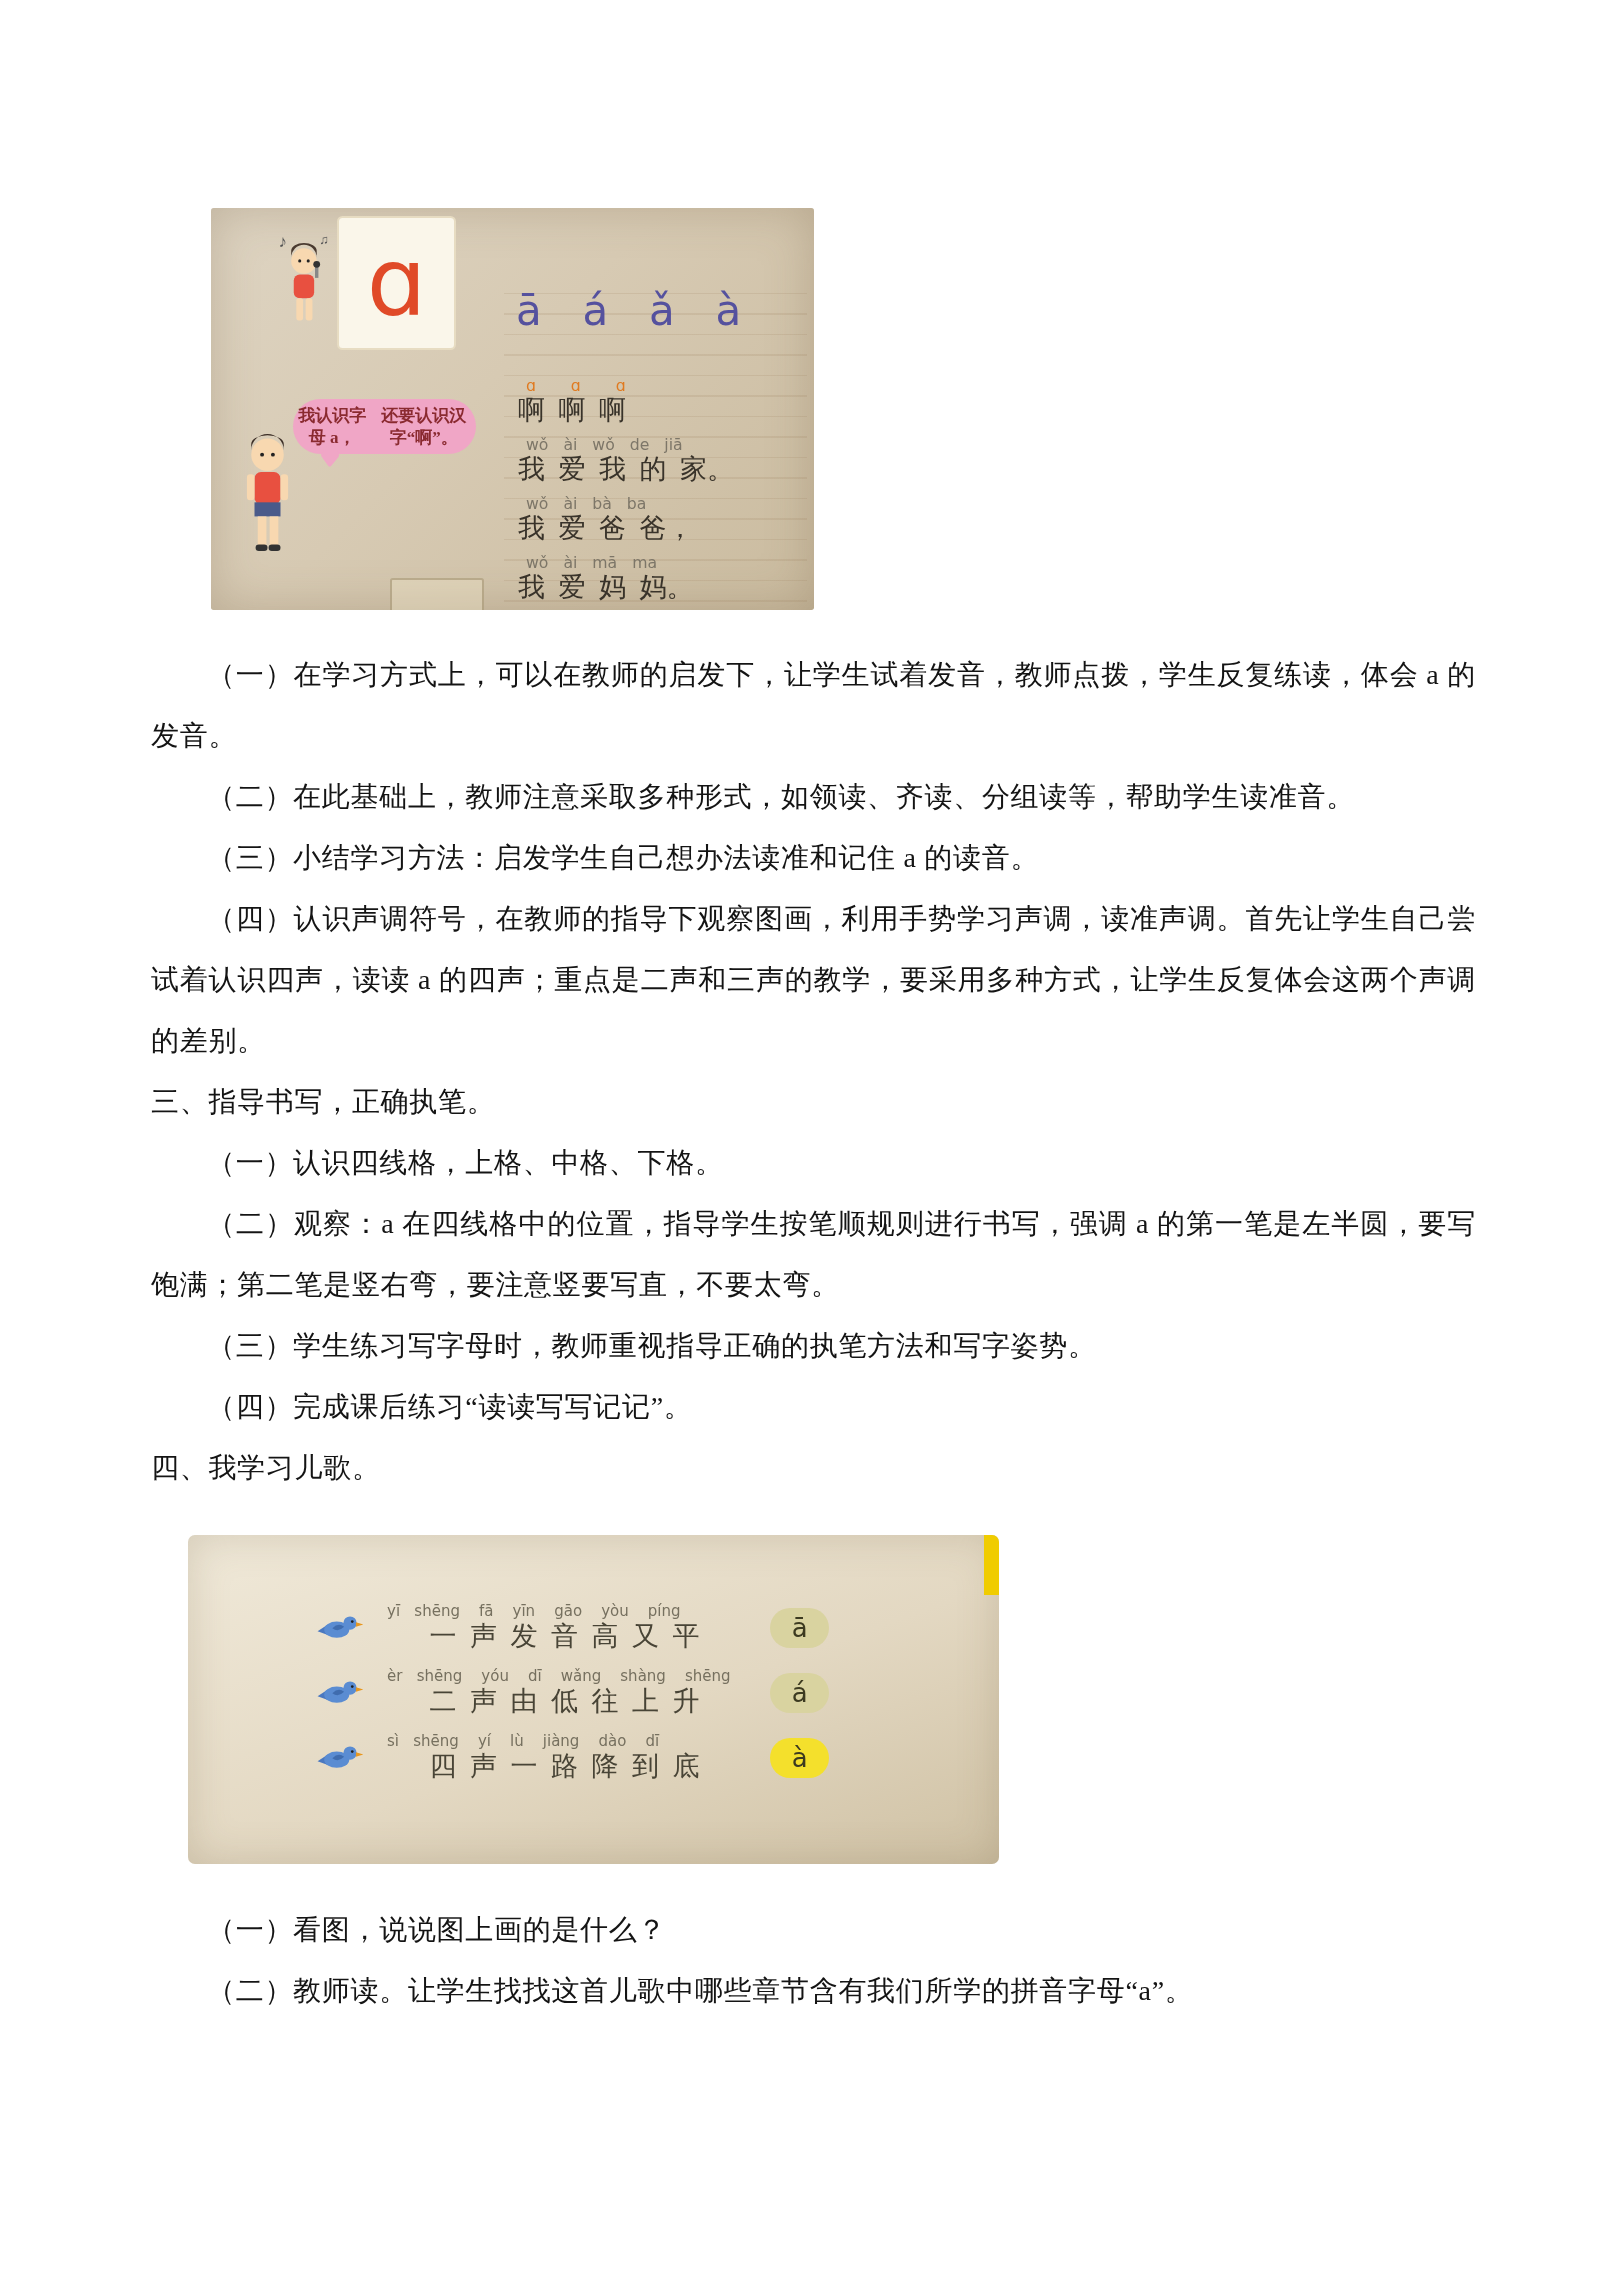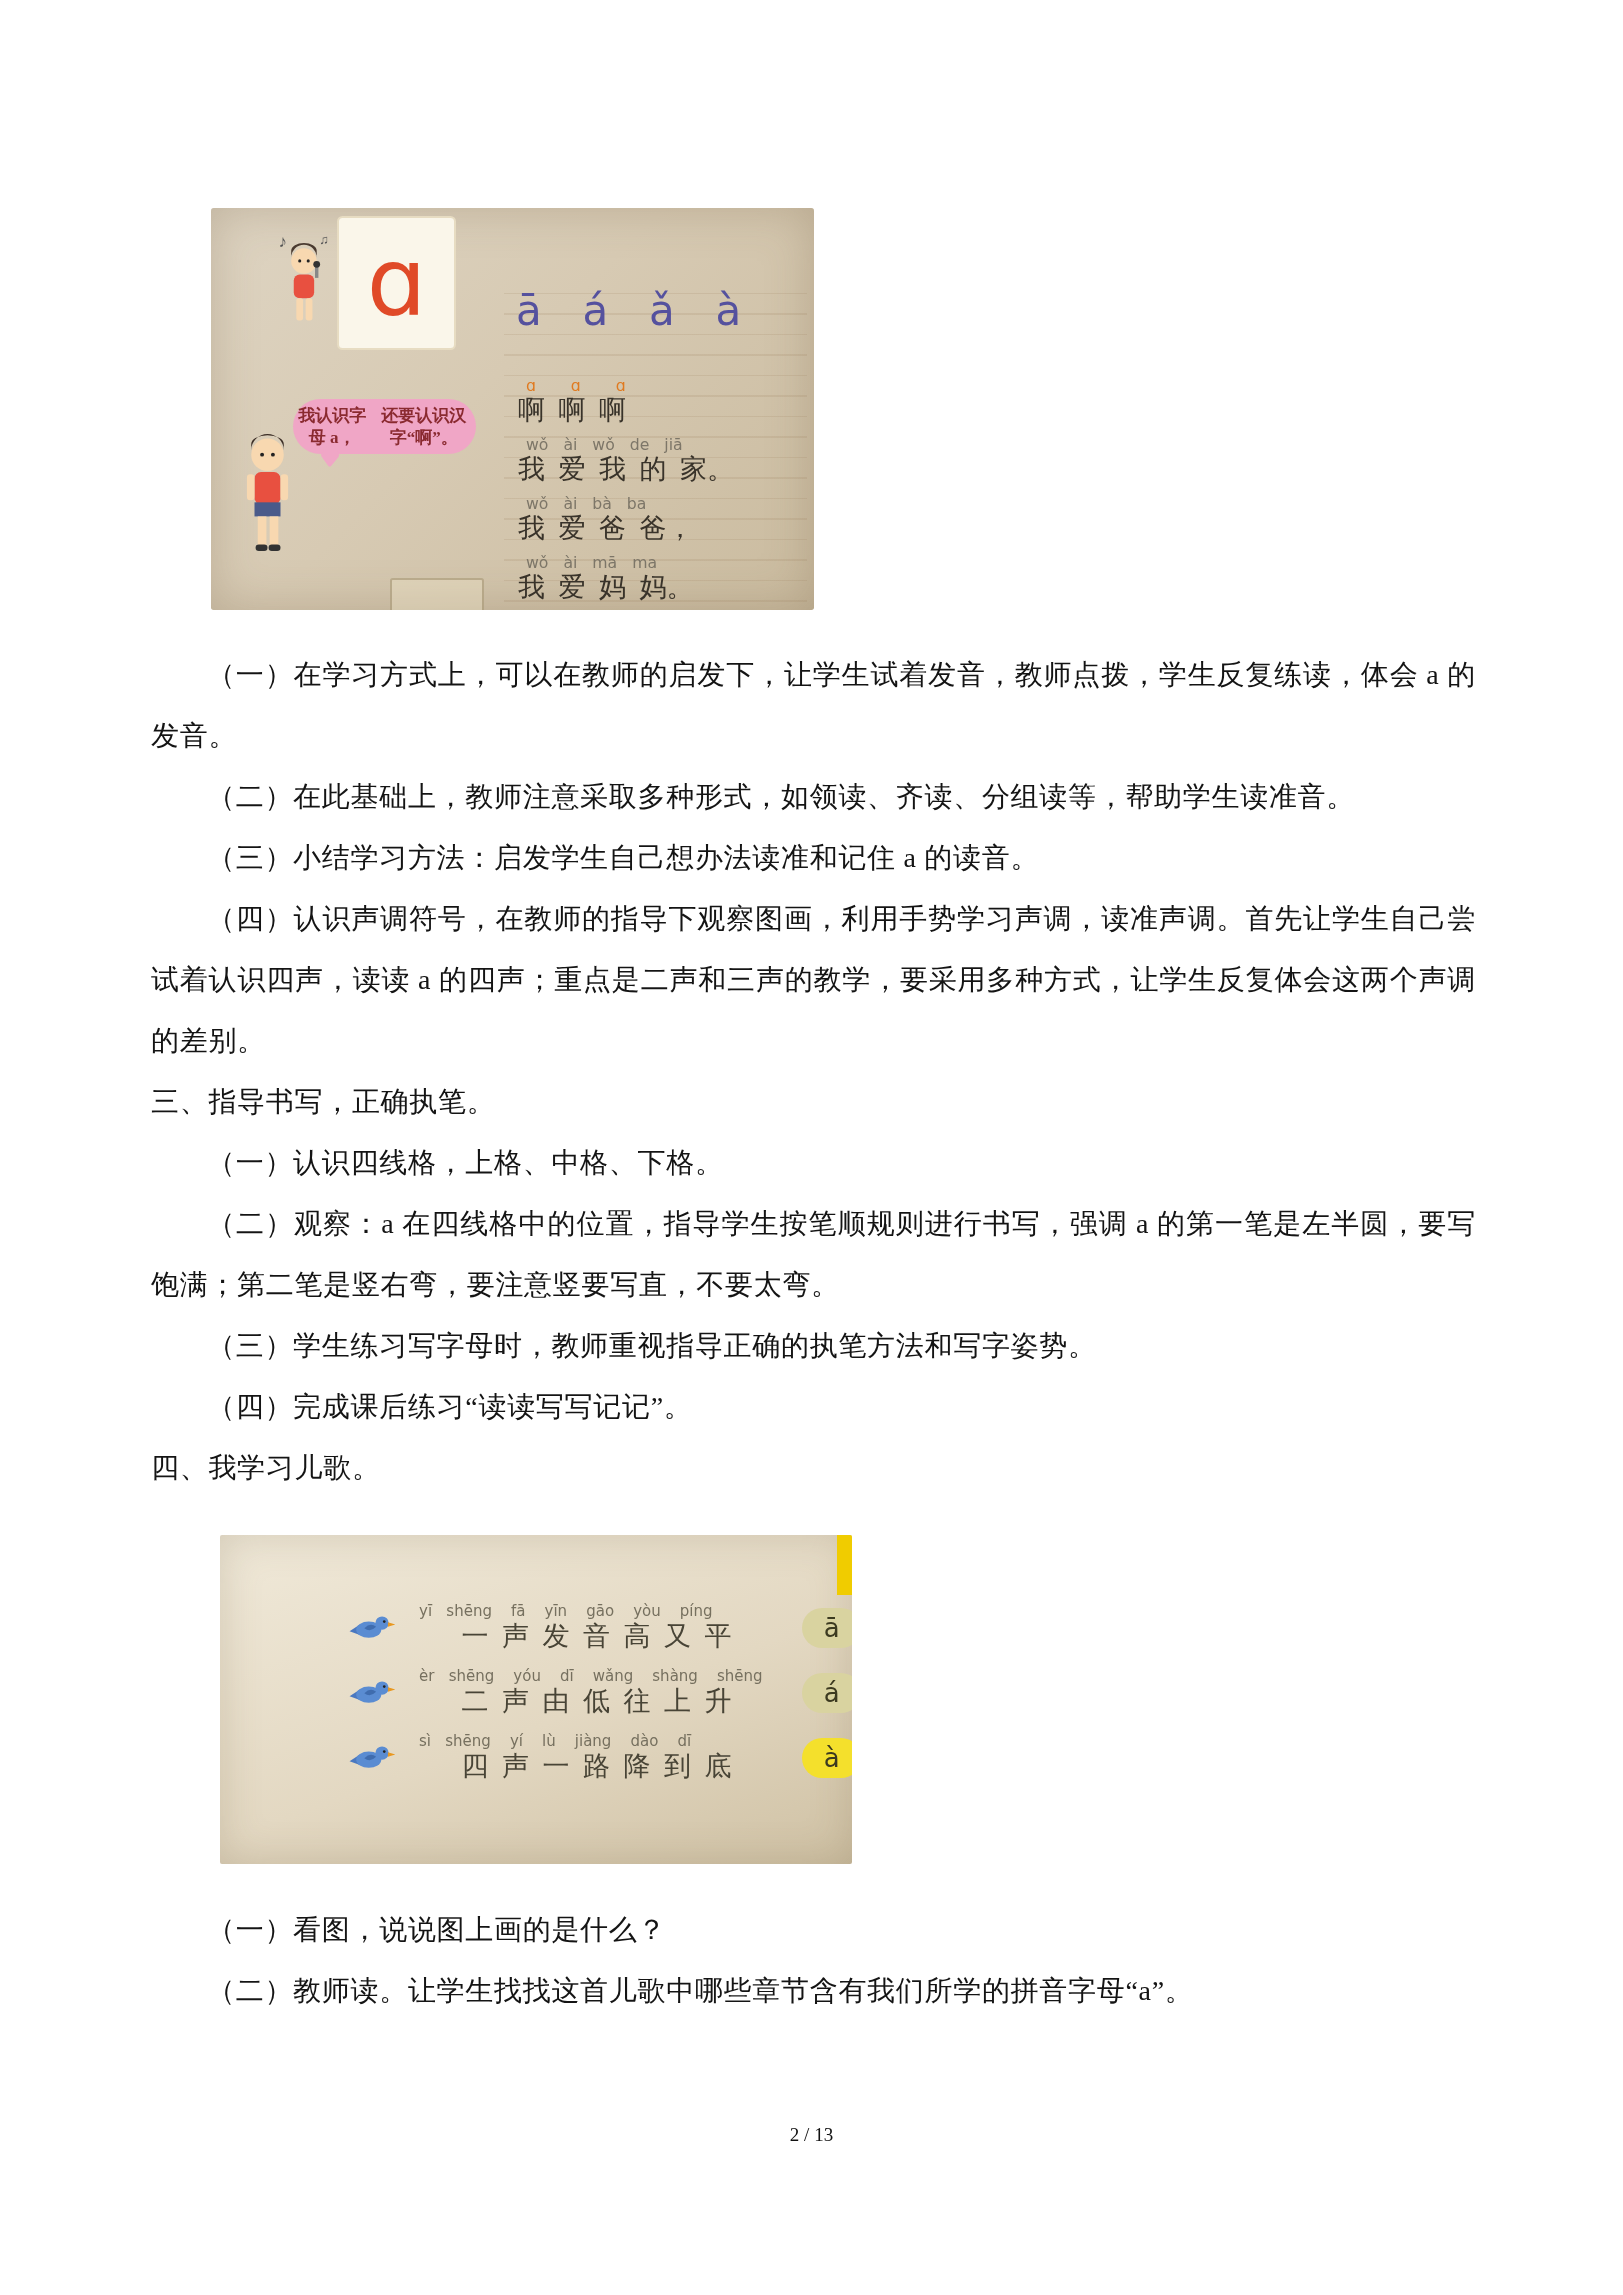--- a/index.html
+++ b/index.html
@@ -54,23 +54,23 @@
     background:#f0a6c6; transform:rotate(55deg) skew(15deg); border-radius:2.7px;
   }
   .p1-kid { position:absolute; left:24px; top:225px; width:65px; height:130px; }
   .p1-frame {
     position:absolute; left:179px; top:370px; width:90px; height:31px;
     border:2px solid rgba(120,100,60,.35); background:rgba(242,232,204,.35); border-radius:2.7px;
   }
 
   
   .photo2 {
-    position:relative; margin:37px 0 0 69px; width:632px; height:329px;
+    position:relative; margin:37px 0 0 37px; width:811px; height:329px;
     background:linear-gradient(160deg,#f0e9d9 0%,#e3d8c2 55%,#cfc1a4 100%);
-    border-radius:2px; overflow:hidden;
+    border-radius:7px; overflow:hidden;
     box-shadow:inset 0 0 41px rgba(110,90,60,.22);
   }
   .p2-strip { position:absolute; right:0; top:0; width:15px; height:60px; background:#f0cc00; }
   .p2-rows { position:absolute; left:123px; top:60px; width:518px; }
   .p2-row { display:flex; align-items:center; height:65px; }
   .bird { width:53px; height:31px; margin-right:23px; flex:none; }
   .p2-text { width:355px; }
   .p2-py { font-family:"DejaVu Sans",sans-serif; font-size:15px; color:#76705f; white-space:pre; line-height:1.1; }
   .p2-hz { font-size:27px; color:#484436; white-space:pre; margin-top:2.7px; line-height:1.1;text-align:center; }
   .p2-tone {
@@ -222,15 +222,14 @@
         </div>
 
       </div>
     </div>
 
     <p class="para indent after-photo">（一）看图，说说图上画的是什么？</p>
     <p class="para indent">（二）教师读。让学生找找这首儿歌中哪些章节含有我们所学的拼音字母“a”。</p>
 
   </div>
 
-  <div class="footer">2 / 13</div>
 </div>
 
 
 </body></html>

